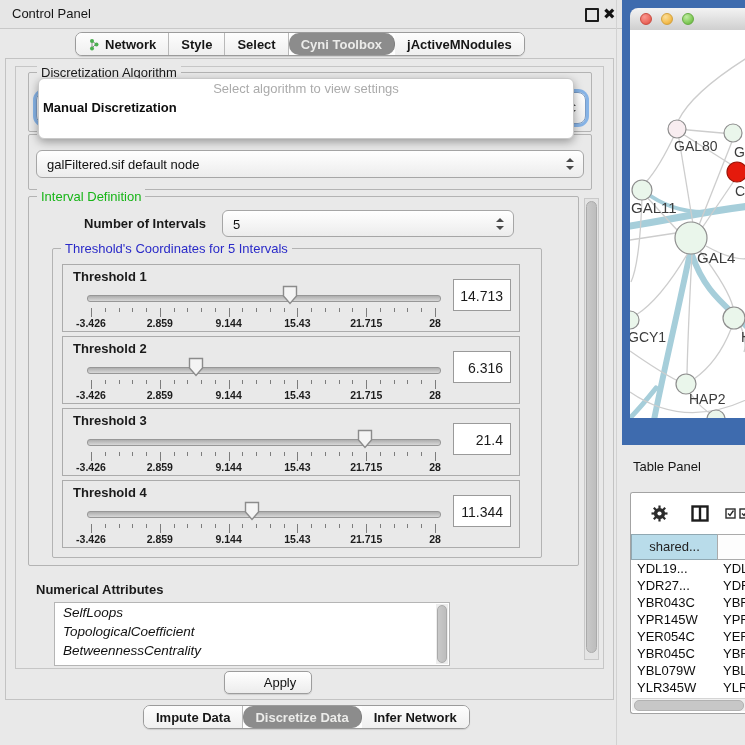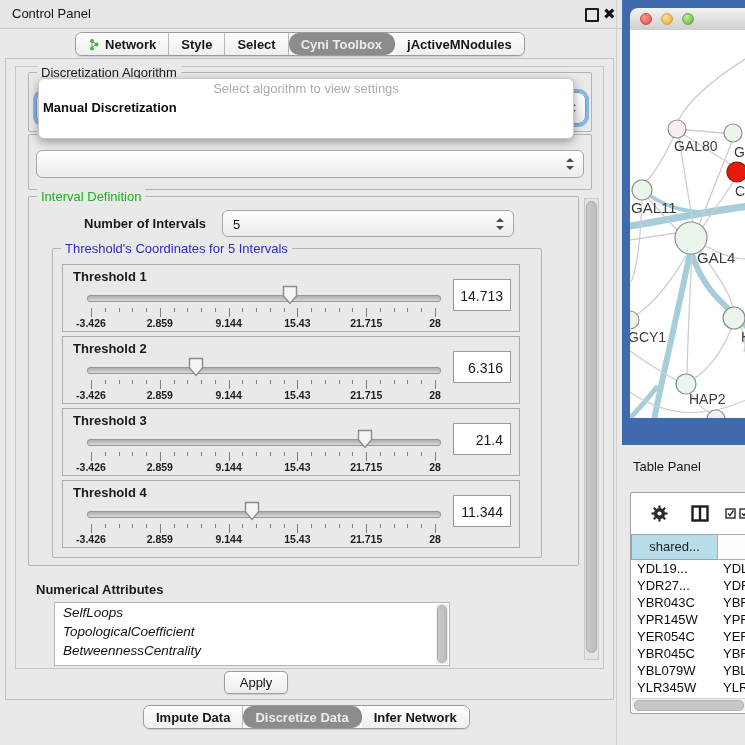--- a/index.html
+++ b/index.html
@@ -77,21 +77,21 @@
 
   
   #attr-list{position:absolute;left:54px;top:602px;width:394px;height:62px;background:#fff;border:1px solid #B5B5B5;overflow:hidden;font-style:italic;}
   #attr-list .item{height:19px;line-height:19px;padding-left:8px;font-size:13.5px;color:#111;white-space:nowrap;}
   #attr-scroll{position:absolute;right:1px;top:1px;width:12px;height:60px;background:#EDEDED;}
   #attr-scroll .vthumb{top:1px;height:56px;}
 
   
   #apply-btn{position:absolute;left:224px;top:671px;width:62px;height:21px;border:1px solid #9D9D9D;border-radius:5px;
              background:linear-gradient(#FFFFFF,#ECECEC);font-size:13px;text-align:center;line-height:21px;color:#111;
-             box-shadow:0 1px 1px rgba(0,0,0,.12);}
+             box-shadow:0 1px 1px rgba(0,0,0,.12);padding-left:24px;}
 
   #divider-line{position:absolute;left:616px;top:0;width:1px;height:745px;background:#D2D2D2;}
 
   
   #right{position:absolute;left:622px;top:0;width:123px;height:745px;background:#E9E9E9;overflow:hidden;}
   #net-frame{position:absolute;left:0;top:0;width:123px;height:445px;}
   #mac-win{position:absolute;left:8px;top:8px;width:120px;height:410px;}
   #mac-titlebar{position:absolute;left:0;top:0;width:120px;height:22px;border-top-left-radius:8px;
                 background:linear-gradient(#F3F3F3,#CFCFCF);border-bottom:1px solid #9A9A9A;}
   .tlight{position:absolute;top:5px;width:12px;height:12px;border-radius:50%;}
@@ -170,20 +170,21 @@
 
     <div id="popup">
       <div class="prow placeholder">Select algorithm to view settings</div>
       <div class="prow opt-bold">Manual Discretization</div>
     </div>
 
     <div class="group" style="left:28px;top:134px;width:562px;height:54px;">
       <span class="gtitle">Table Data</span>
     </div>
     <div class="combo" style="left:36px;top:150px;width:546px;height:26px;">
+      <span class="ctext">galFiltered.sif default node</span>
       <span class="spin"></span>
     </div>
 
     <div class="group" style="left:28px;top:196px;width:549px;height:368px;">
       <span class="gtitle green">Interval Definition</span>
     </div>
     <div class="abs" style="left:84px;top:216px;font-size:13px;font-weight:bold;">Number of Intervals</div>
     <div class="combo" style="left:222px;top:210px;width:290px;height:25px;">
       <span class="ctext">5</span>
       <span class="spin"></span>

